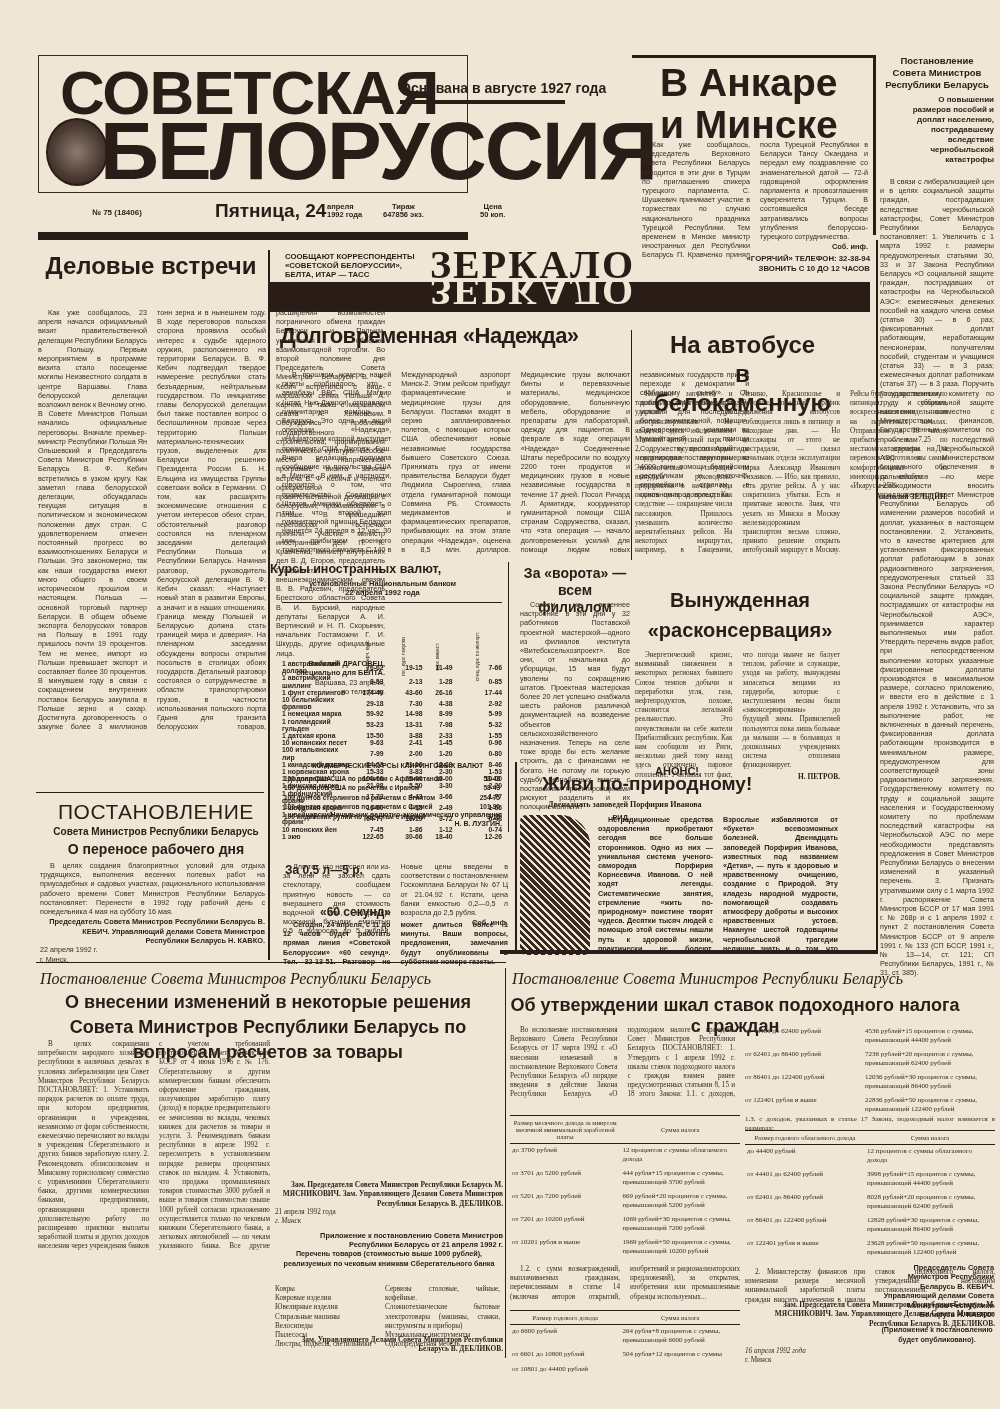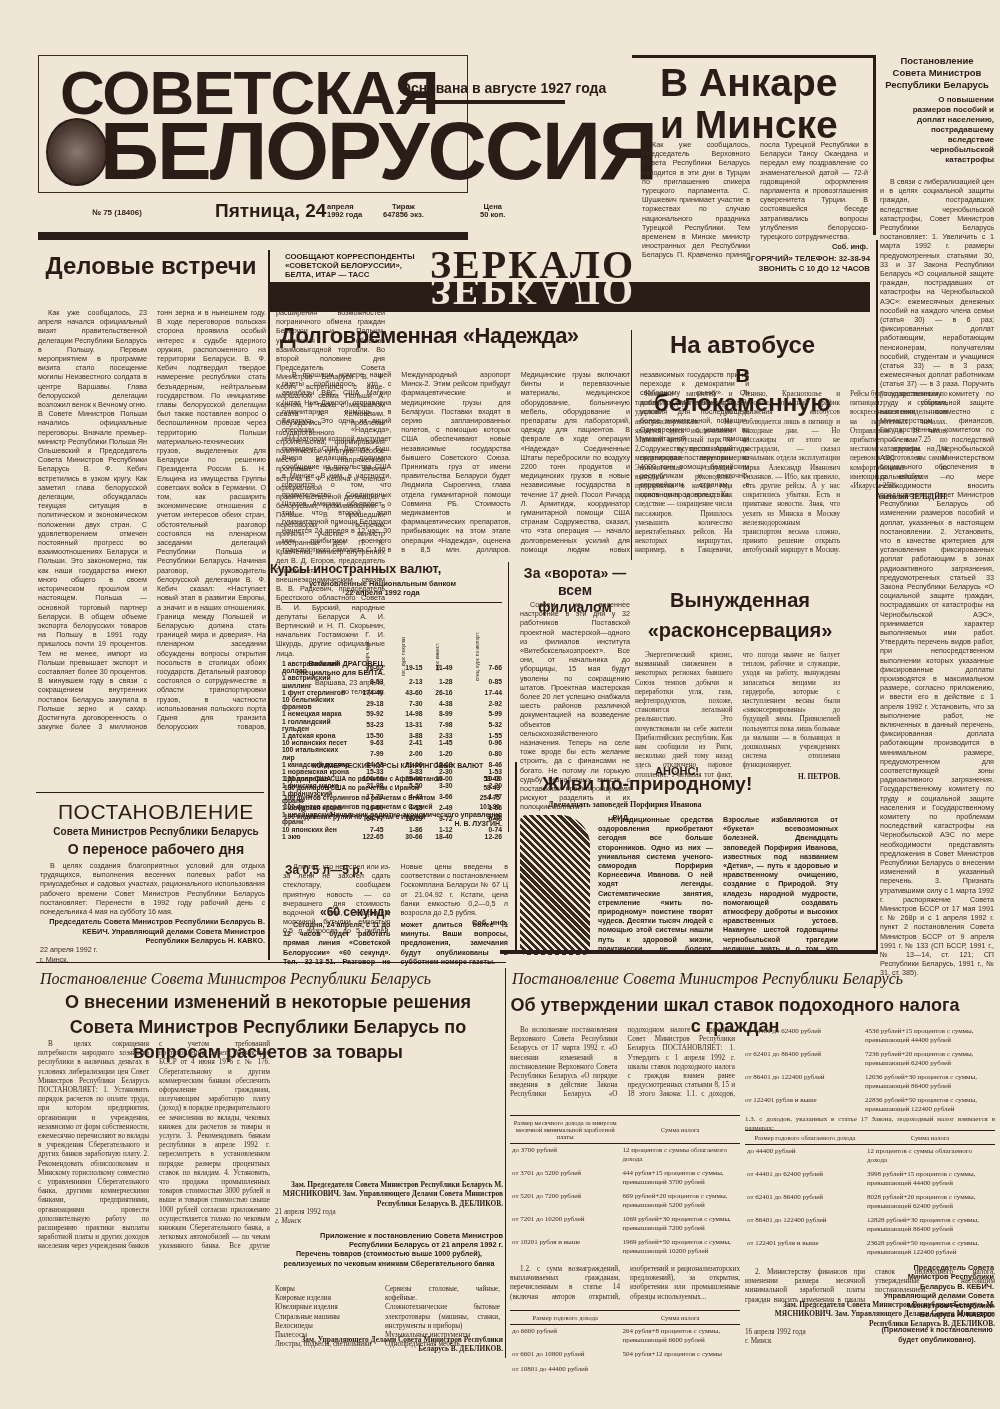--- a/index.html
+++ b/index.html
@@ -569,15 +569,15 @@
         <td style="width:48%">от 122401 рубля и выше</td>
         <td>23628 рублей+50 процентов с суммы, превышающей 122400 рублей</td>
       </tr>
     </tbody>
 </table>
 <div class="abs txt serif cols2" style="left:745px;top:1268px;width:250px;">
   <p>2. Министерству финансов при изменении размера месячной минимальной заработной платы граждан вносить изменения в шкалы ставок подоходного налога, утвержденные настоящим постановлением.</p>
 </div>
 <div class="abs" style="left:745px;top:1300px;width:250px;">
   <div class="sig serif">Зам. Председателя Совета Министров Республики Беларусь М. МЯСНИКОВИЧ. Зам. Управляющего Делами Совета Министров Республики Беларусь В. ДЕБЛИКОВ.</div>
-  <div class="txt serif" style="margin-top:0;">16 апреля 1992 года</div>
+  <div class="txt serif" style="margin-top:19px;font-style:italic;">16 апреля 1992 года</div>
   <div class="txt serif">г. Минск</div>
 </div>
 
 </body></html>

